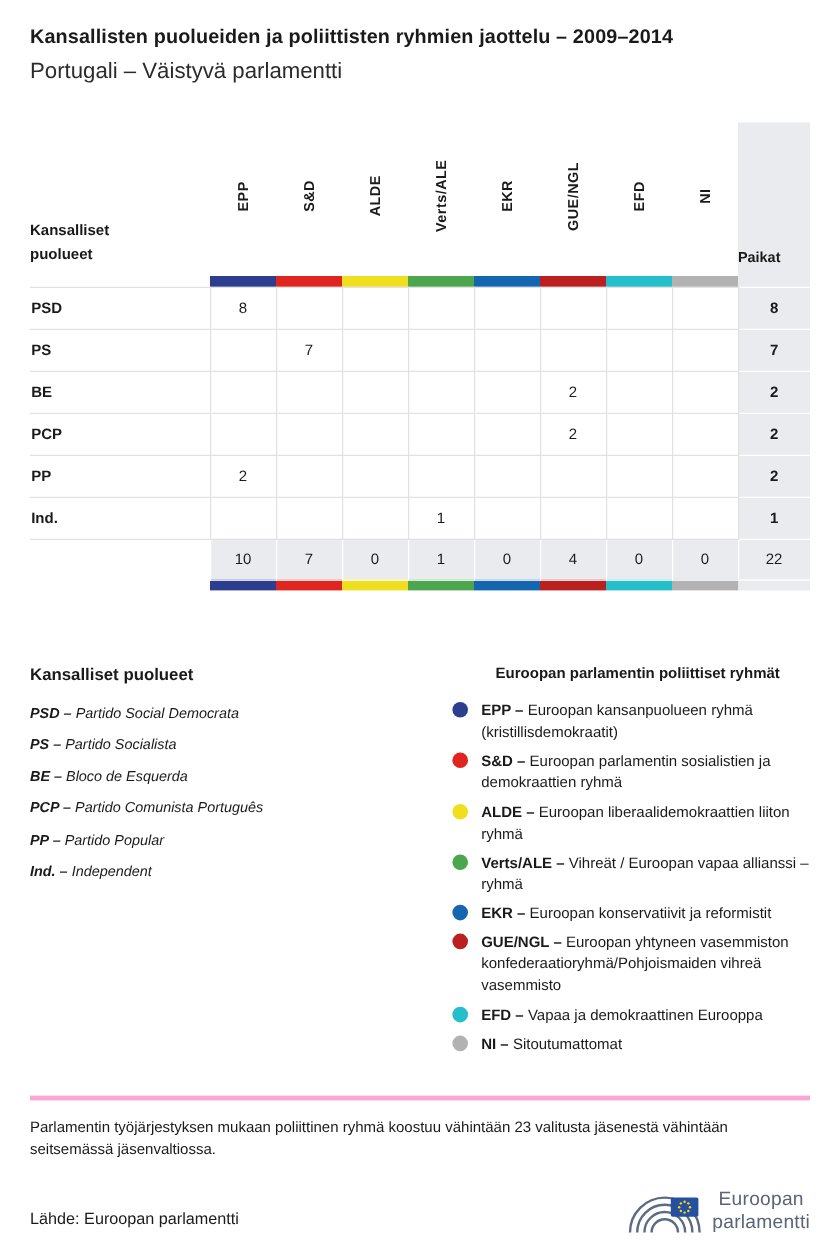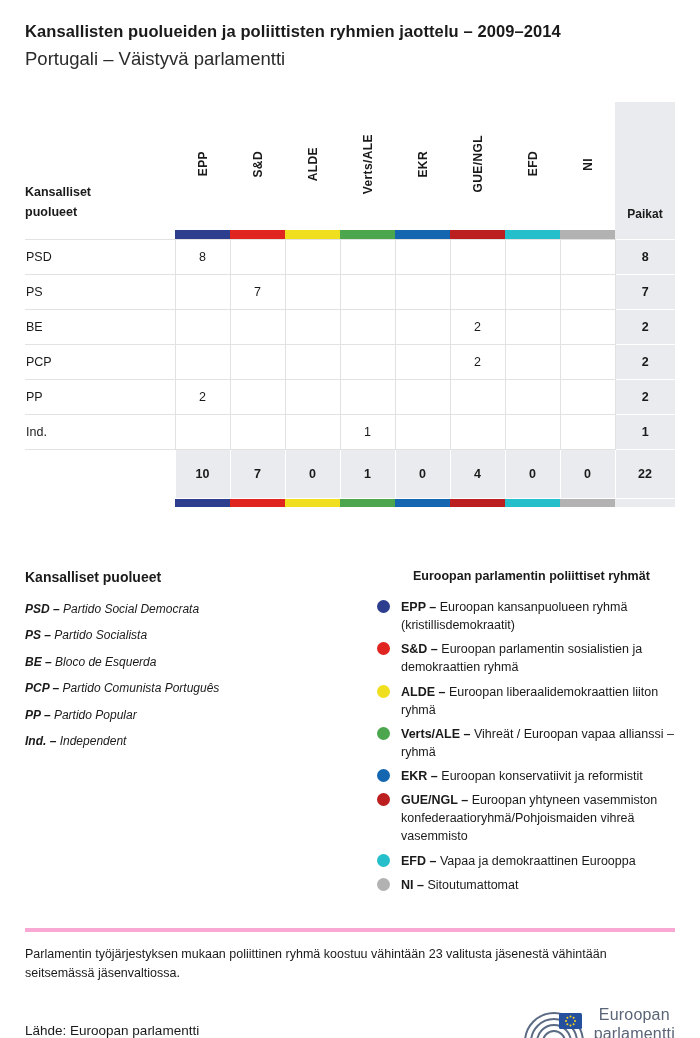--- a/index.html
+++ b/index.html
@@ -23,37 +23,37 @@
   .th-group { height: 128px; vertical-align: middle; text-align: center; padding: 0; }
   .th-group span {
     writing-mode: vertical-rl; transform: rotate(180deg);
     display: inline-block; font-size: 12px; letter-spacing: 0.4px; white-space: nowrap;
   }
   .th-corner { vertical-align: bottom; text-align: left; padding: 0; }
   .th-corner span {
     display: block; width: 74px; font-size: 12.5px; line-height: 1.6;
     overflow-wrap: break-word; word-break: break-word; padding-bottom: 8px;
   }
-  .th-seats { background: #e9ebee; vertical-align: bottom; text-align: center;
+  .th-seats { background: #e9ebee; vertical-align: bottom; text-align: left;
               font-size: 12px; padding-bottom: 9px; margin-top: 44px; }
 
   .bar-row td { height: 9px; padding: 0; border: none; }
   .bar-row td.bar-seats { background: #e9ebee; }
 
   .dist tbody td {
     height: 35px; border: 1px solid #e2e2e2;
     font-size: 12.5px; text-align: center; vertical-align: middle; padding: 0;
   }
   .dist tbody td.party {
-    text-align: left; font-weight: normal; border-left: none; padding-left: 1px;
+    text-align: left; font-weight: bold; border-left: none; padding-left: 1px;
   }
   .dist tbody td.seats {
     background: #e9ebee; font-weight: bold; border: 1px solid #fff; border-right: none;
   }
-  .dist tr.totals td { background: #e9ebee; font-weight: bold; height: 49px; border: 1px solid #fff; }
+  .dist tr.totals td { background: #e9ebee; font-weight: normal; height: 34px; border: 1px solid #fff; }
   .dist tr.totals td.party { background: #fff; border: none; }
   .dist tr.bar-bottom td { height: 9px; border: none; padding: 0; }
 
   .legends { display: flex; margin-top: 62px; }
   .legend-left { width: 352px; padding-right: 30px; }
   .legend-left h3 { font-size: 14px; margin-bottom: 16px; }
   .legend-left .item { font-size: 12px; margin-bottom: 9px; line-height: 1.45; font-style: italic; }
   .abbr { font-weight: bold; }
   .legend-right { flex: 1; }
   .legend-right h3 { font-size: 12.5px; margin-bottom: 15px; padding-left: 36px; }

